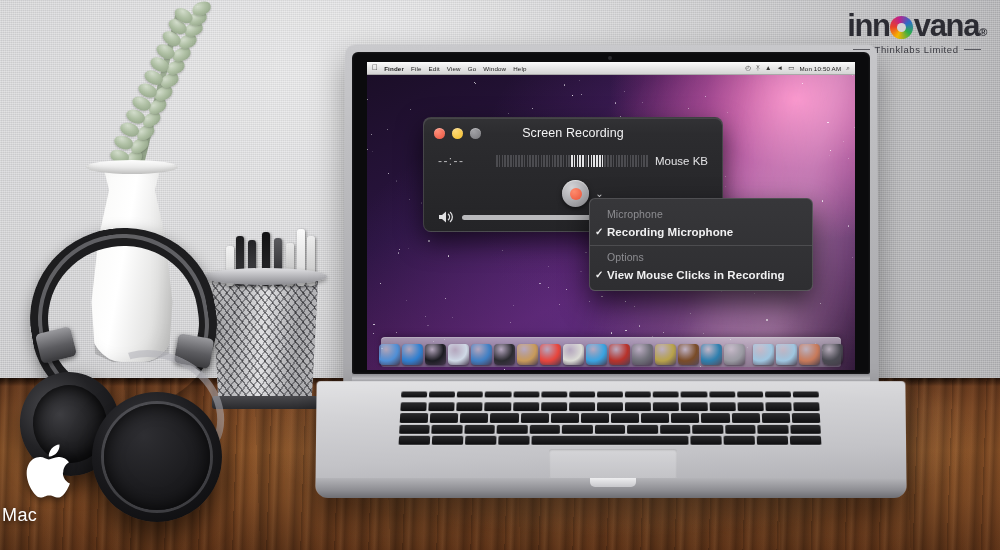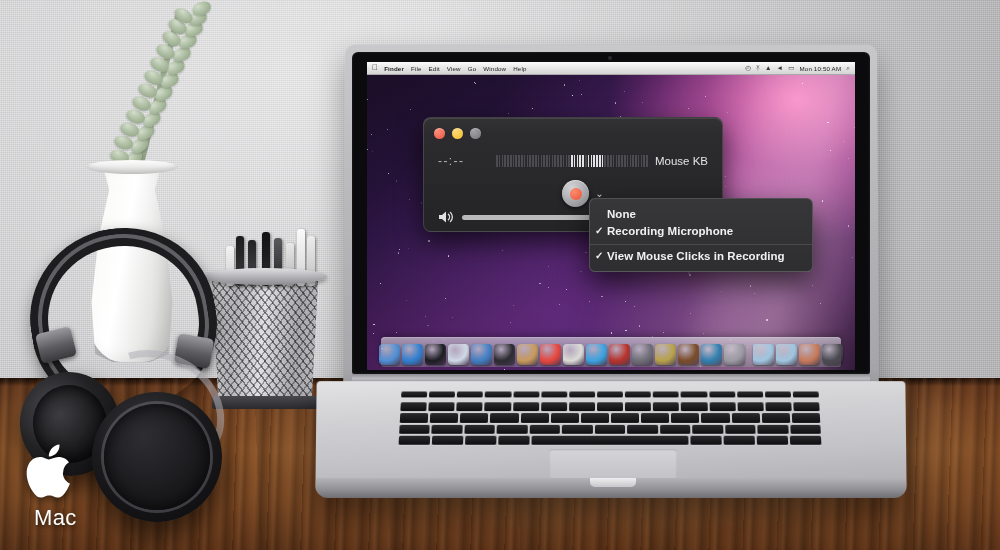--- a/index.html
+++ b/index.html
@@ -391,22 +391,22 @@
     display:flex; align-items:center; justify-content:center; gap:5px; white-space:nowrap;
   }
   .logo-rule { display:inline-block; width:17px; height:1px; background:#5a5a60; }
 
   .apple-mark {
     position:absolute; left:26px; top:440px; width:54px; height:62px;
     color:#ffffff;
     filter:drop-shadow(0 2px 4px rgba(0,0,0,.55));
   }
   .mac-label {
-    position:absolute; left:34px; top:505px;
-    font-size:22px; color:#ffffff; letter-spacing:.4px;
+    position:absolute; left:2px; top:505px;
+    font-size:18px; color:#ffffff; letter-spacing:.4px;
     text-shadow:0 2px 5px rgba(0,0,0,.6);
   }
 </style>
 </head>
 <body>
 
 <div class="stage">
 
   <div class="wall">
     <div class="wall-tex"></div>
@@ -659,20 +659,21 @@
         <span class="mb-ic">⌕</span>
       </span>
     </div>
 
     <div class="srwin">
       <div class="tl-row">
         <span class="tl red"></span>
         <span class="tl yellow"></span>
         <span class="tl gray"></span>
       </div>
+      <div class="srtitle">Screen Recording</div>
 
       <div class="sr-meterrow">
         <span class="sr-time">--:--</span>
         <span class="meter" id="meter">
             <span class="mbar"></span>
             <span class="mbar"></span>
             <span class="mbar"></span>
             <span class="mbar"></span>
             <span class="mbar"></span>
             <span class="mbar"></span>
@@ -737,29 +738,27 @@
       <svg class="spk" viewBox="0 0 16 14">
         <path d="M1 5h3L8 1.6v10.8L4 9H1z" fill="currentColor"></path>
         <path d="M10.4 4.2a4 4 0 0 1 0 5.6" stroke="currentColor" stroke-width="1.3" fill="none" stroke-linecap="round"></path>
         <path d="M12.4 2.4a6.4 6.4 0 0 1 0 9.2" stroke="currentColor" stroke-width="1.3" fill="none" stroke-linecap="round"></path>
       </svg>
       <div class="volslider"></div>
       <div class="volknob"></div>
     </div>
 
     <div class="dd">
-      <div class="dd-item">
-        <span class="dd-check"></span>
-        <span>None</span>
-      </div>
+      <div class="dd-head">Microphone</div>
       <div class="dd-item">
         <span class="dd-check">✓</span>
         <span>Recording Microphone</span>
       </div>
       <div class="dd-sep"></div>
+      <div class="dd-head">Options</div>
       <div class="dd-item">
         <span class="dd-check">✓</span>
         <span>View Mouse Clicks in Recording</span>
       </div>
     </div>
 
     <div class="dock" id="dock">
         <span class="dock-ic" style="background: radial-gradient(circle at 34% 26%, rgba(255, 255, 255, 0.333), rgb(79, 143, 214) 55%, rgba(0, 0, 0, 0.4) 100%);"></span>
         <span class="dock-ic" style="background: radial-gradient(circle at 34% 26%, rgba(255, 255, 255, 0.333), rgb(47, 127, 208) 55%, rgba(0, 0, 0, 0.4) 100%);"></span>
         <span class="dock-ic" style="background: radial-gradient(circle at 34% 26%, rgba(255, 255, 255, 0.333), rgb(28, 28, 34) 55%, rgba(0, 0, 0, 0.4) 100%);"></span>
@@ -862,20 +861,33 @@
         <span class="key"></span>
         <span class="key"></span>
         <span class="key"></span>
         <span class="key"></span>
       </div>
     </div>
   <div class="trackpad"></div>
   <div class="base-front"></div>
   <div class="notch"></div>
 
+  <div class="logo">
+    <div class="logo-word">
+      <span>inn</span>
+      <span class="logo-o"></span>
+      <span>vana</span>
+      <span class="logo-reg">®</span>
+    </div>
+    <div class="logo-sub">
+      <span class="logo-rule"></span>
+      <span>Thinklabs Limited</span>
+      <span class="logo-rule"></span>
+    </div>
+  </div>
 
   <svg class="apple-mark" viewBox="0 0 56 64">
     <path fill="currentColor" d="M38.6 33.5c-.1-7 5.7-10.3 6-10.5-3.3-4.8-8.4-5.4-10.2-5.5-4.3-.4-8.5 2.5-10.7 2.5-2.2 0-5.6-2.5-9.2-2.4-4.7.1-9.1 2.7-11.5 7-4.9 8.5-1.2 21.1 3.5 28 2.3 3.4 5.1 7.2 8.7 7 3.5-.1 4.8-2.2 9-2.2s5.4 2.2 9.1 2.2c3.8-.1 6.1-3.4 8.4-6.8 2.6-3.9 3.7-7.7 3.8-7.9-.1 0-7.2-2.8-7.3-11.1z"></path>
     <path fill="currentColor" d="M31.9 13.2c1.9-2.3 3.2-5.5 2.8-8.7-2.8.1-6.1 1.8-8.1 4.1-1.7 2-3.3 5.3-2.9 8.4 3.1.2 6.3-1.6 8.2-3.8z"></path>
   </svg>
   <div class="mac-label">Mac</div>
 
 </div>
 
 </body></html>

